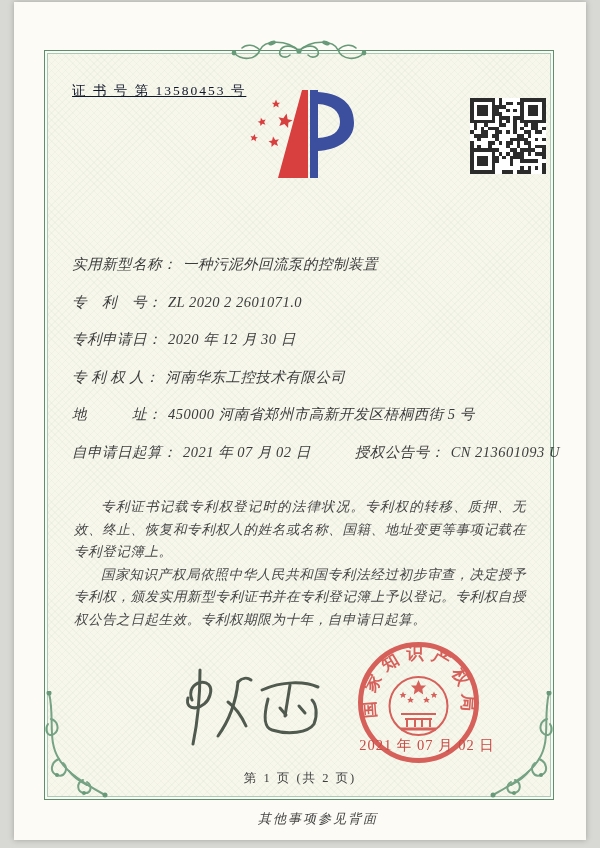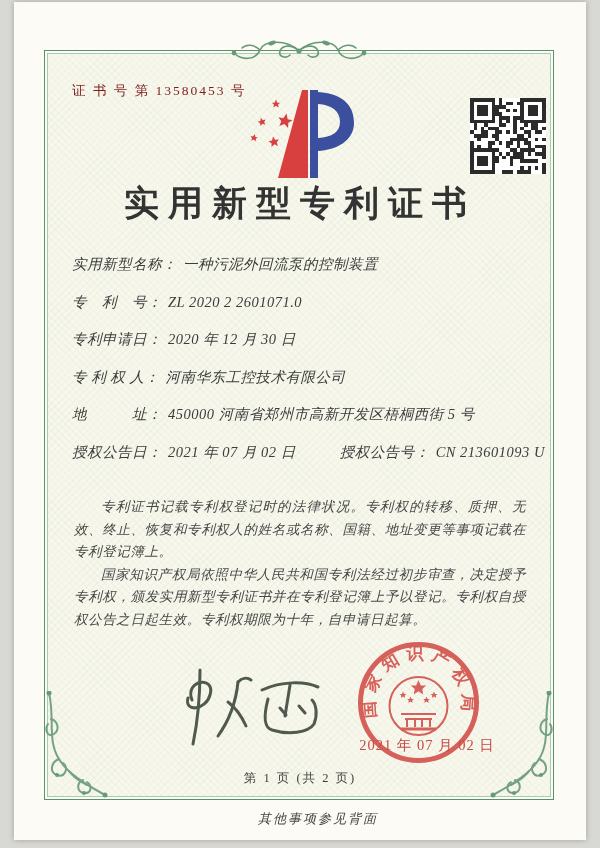--- a/index.html
+++ b/index.html
@@ -26,21 +26,21 @@
       repeating-linear-gradient(-45deg, rgba(122,160,131,.055) 0 1px, transparent 1px 5px),
       #f8f7ec;
   }
   .ornament-top{position:absolute;left:50%;top:-14px;transform:translateX(-50%);}
   .corner{position:absolute;bottom:-2px;}
   .corner.right{right:-2px;}
   .corner.left{left:-2px;transform:scaleX(-1);}
 
   .cert-no{
     position:absolute;left:58px;top:80px;
-    font-size:13.5px;letter-spacing:2px;color:#7f1d1d;
+    font-size:13.5px;letter-spacing:2px;color:#0f172a;text-decoration:underline;
   }
   .logo{position:absolute;left:226px;top:82px;}
   .qr{position:absolute;left:456px;top:96px;width:76px;height:76px;background:#fff;}
   .qr i{position:absolute;width:3.6px;height:3.6px;background:#2b2b2b;}
 
   .title{
     position:absolute;left:0;top:178px;width:100%;margin:0;
     text-align:center;font-size:35px;font-weight:bold;color:#333;
     letter-spacing:9px;
   }
@@ -382,40 +382,39 @@
       <i style="left:32.4px;top:72.0px"></i>
       <i style="left:36.0px;top:72.0px"></i>
       <i style="left:39.6px;top:72.0px"></i>
       <i style="left:46.8px;top:72.0px"></i>
       <i style="left:50.4px;top:72.0px"></i>
       <i style="left:54.0px;top:72.0px"></i>
       <i style="left:57.6px;top:72.0px"></i>
       <i style="left:72.0px;top:72.0px"></i>
     </div>
 
-  <h1 class="title">实用新型专利证书</h1>
 
   <div class="fields">
     <div class="field-row">
       <span class="lbl">实用新型名称：</span><span class="val">一种污泥外回流泵的控制装置</span>
     </div>
     <div class="field-row">
       <span class="lbl">专　利　号：</span><span class="val">ZL 2020 2 2601071.0</span>
     </div>
     <div class="field-row">
       <span class="lbl">专利申请日：</span><span class="val">2020 年 12 月 30 日</span>
     </div>
     <div class="field-row">
       <span class="lbl">专 利 权 人：</span><span class="val">河南华东工控技术有限公司</span>
     </div>
     <div class="field-row">
       <span class="lbl">地　　　址：</span><span class="val">450000  河南省郑州市高新开发区梧桐西街 5 号</span>
     </div>
     <div class="field-row">
-      <span class="lbl">授权公告日：</span><span class="val">2021 年 07 月 02 日</span><span class="grant-gap"></span><span class="lbl">授权公告号：</span><span class="val">CN 213601093 U</span>
+      <span class="lbl">自申请日起算：</span><span class="val">2021 年 07 月 02 日</span><span class="grant-gap"></span><span class="lbl">授权公告号：</span><span class="val">CN 213601093 U</span>
     </div>
   </div>
 
   <div class="legal">
     <p>专利证书记载专利权登记时的法律状况。专利权的转移、质押、无效、终止、恢复和专利权人的姓名或名称、国籍、地址变更等事项记载在专利登记簿上。</p>
     <p>国家知识产权局依照中华人民共和国专利法经过初步审查，决定授予专利权，颁发实用新型专利证书并在专利登记簿上予以登记。专利权自授权公告之日起生效。专利权期限为十年，自申请日起算。</p>
   </div>
 
 
   <svg class="signature" width="180" height="95" viewBox="0 0 180 95">

